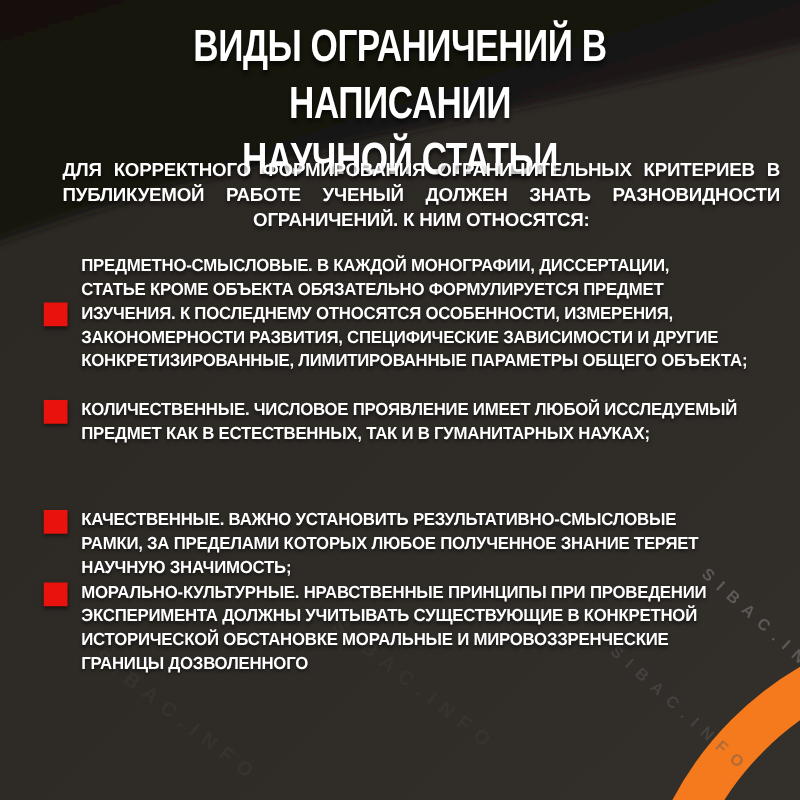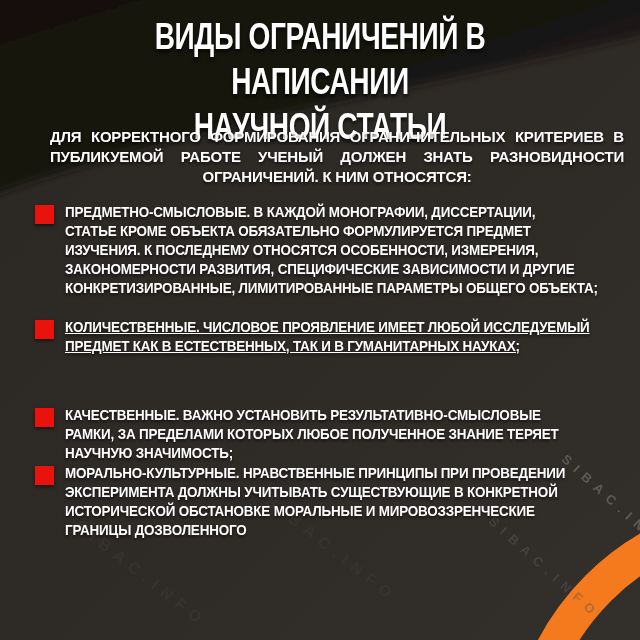--- a/index.html
+++ b/index.html
@@ -47,22 +47,22 @@
     text-align-last: center;
     letter-spacing: -0.2px;
     text-shadow: 0 2px 3px rgba(0,0,0,0.6);
   }
   .bullet {
     position: absolute;
     left: 35px; right: 12px;
     display: flex;
     align-items: flex-start;
   }
-  .b1 { top: 203px; }
-  .b2 { top: 318px; text-decoration: underline; }
+  .b1 { top: 203px; align-items: center; }
+  .b2 { top: 318px; }
   .b3 { top: 406px; }
   .b4 { top: 464px; }
   .sq {
     flex: 0 0 auto;
     width: 19px; height: 19px;
     margin: 2px 11px 0 0;
     background: #ea120d;
     box-shadow: 0 2px 3px rgba(0,0,0,0.5);
   }
   .btext {

